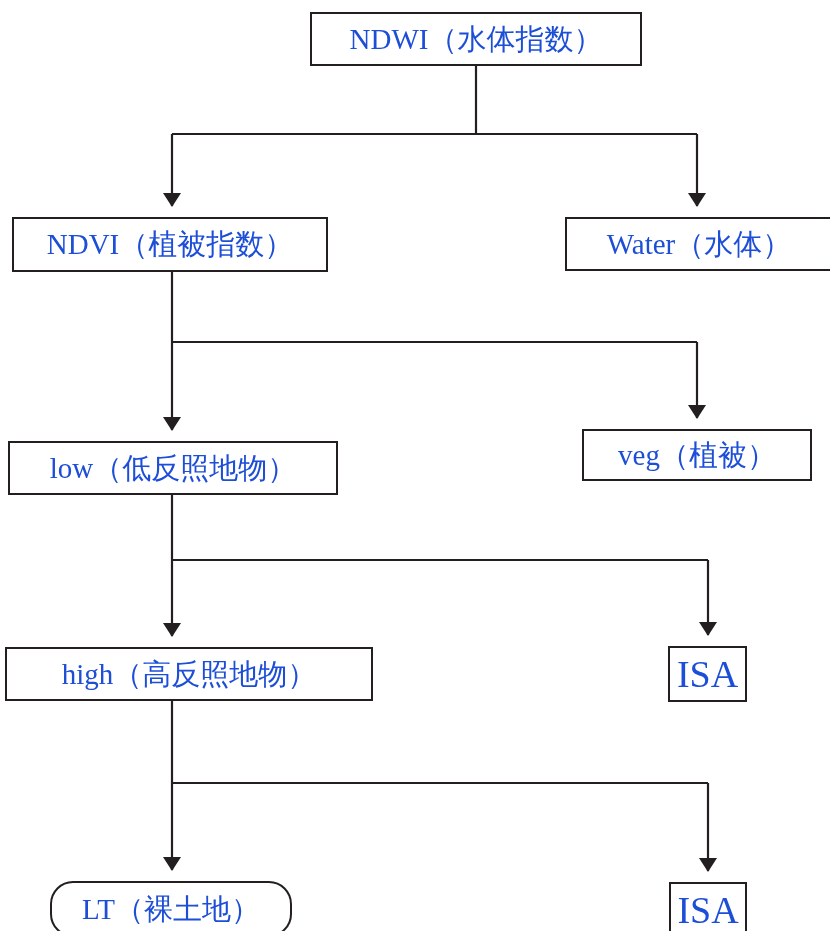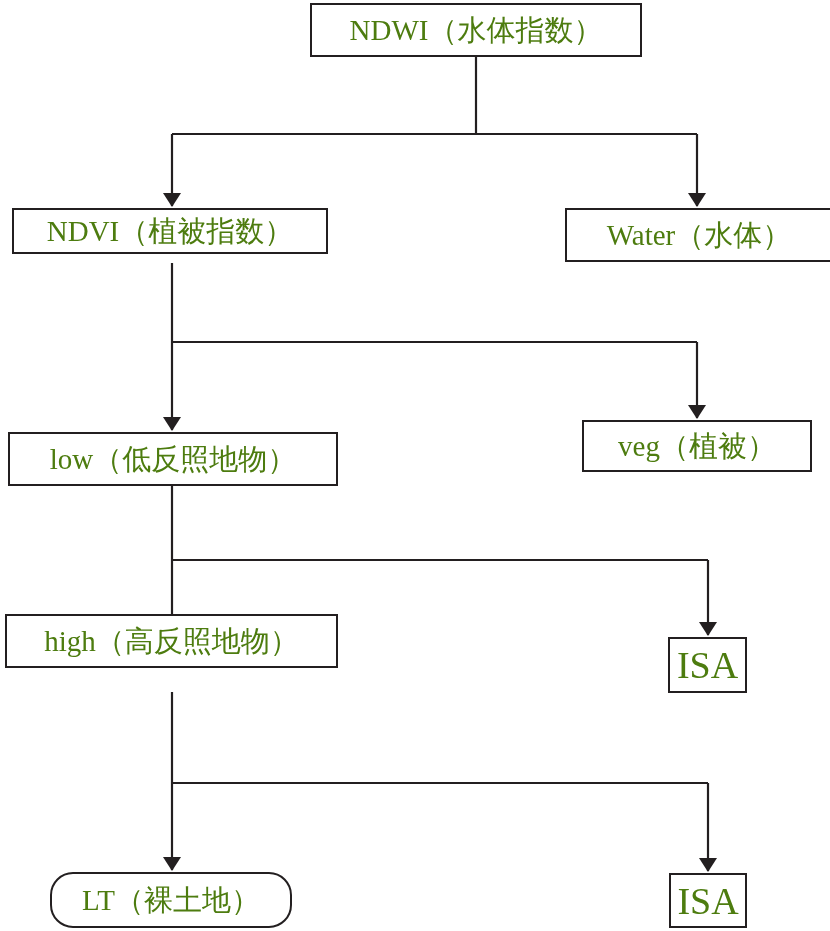--- a/index.html
+++ b/index.html
@@ -25,38 +25,39 @@
   .edges path {
     fill: none;
     stroke: #231f20;
     stroke-width: 2.2;
   }
   .node {
     position: absolute;
     box-sizing: border-box;
     border: 2.5px solid #231f20;
     background: #ffffff;
-    color: #4d7c0f;
+    color: #1d4ed8;
     display: flex;
     align-items: center;
     justify-content: center;
     font-size: 29px;
     line-height: 1;
     white-space: nowrap;
+    margin-top: 9px;
   }
   .node.small {
     font-size: 38px;
   }
   
   #node-ndwi  { left: 310px; top: 3px;   width: 332px; height: 54px; }
-  #node-ndvi  { left: 12px;  top: 208px; width: 316px; height: 46px; }
+  #node-ndvi  { left: 12px;  top: 208px; width: 316px; height: 55px; }
   #node-water { left: 565px; top: 208px; width: 268px; height: 54px; }
   #node-low   { left: 8px;   top: 432px; width: 330px; height: 54px; text-align: right; }
   #node-veg   { left: 582px; top: 420px; width: 230px; height: 52px; }
-  #node-high  { left: 5px;   top: 614px; width: 333px; height: 54px; }
+  #node-high  { left: 5px;   top: 638px; width: 368px; height: 54px; }
   #node-isa1  { left: 668px; top: 637px; width: 79px;  height: 56px; }
   #node-lt    { left: 50px;  top: 872px; width: 242px; height: 56px; border-radius: 23px; }
   #node-isa2  { left: 669px; top: 873px; width: 78px;  height: 55px; }
 </style>
 </head>
 <body>
 
 <div class="canvas">
 
   <svg class="edges" viewBox="0 0 830 931" xmlns="http://www.w3.org/2000/svg">

